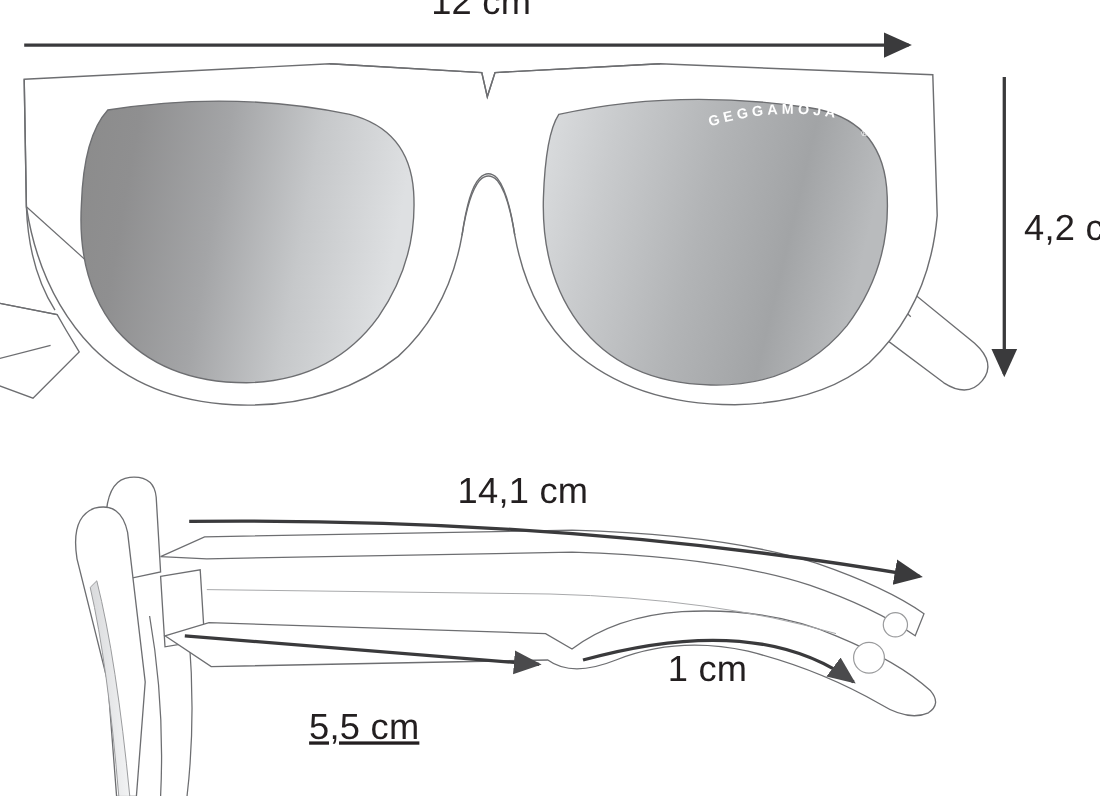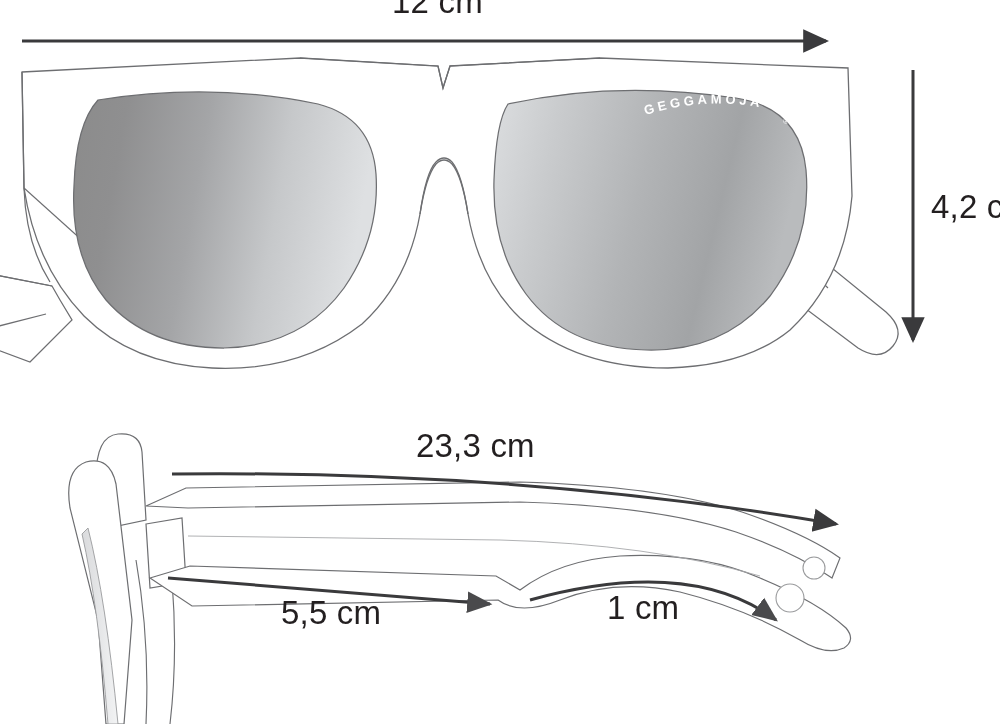--- a/index.html
+++ b/index.html
@@ -42,22 +42,23 @@
     top: 188px;
     font-size: 33px;
   }
   #label-temple-total {
     left: 416px;
     top: 427px;
     font-size: 33px;
   }
   #label-temple-straight {
     left: 281px;
-    top: 594px;
-    font-size: 33px;
+    top: 642px;
+    font-size: 33px;
+    text-decoration: underline;
   }
   #label-temple-curve {
     left: 607px;
     top: 589px;
     font-size: 33px;
   }
 </style>
 </head>
 <body>
 
@@ -215,19 +216,19 @@
 
     <g>
       <path d="M 530 600 Q 690 556 776 620" fill="none" stroke="#3a3a3c" stroke-width="3" marker-end="url(#arrowEndSmall)"></path>
     </g>
   </svg>
 
   <div class="dim-label" id="label-width-front">12 cm</div>
 
   <div class="dim-label" id="label-height-front">4,2 c</div>
 
-  <div class="dim-label" id="label-temple-total">23,3 cm</div>
+  <div class="dim-label" id="label-temple-total">14,1 cm</div>
 
   <div class="dim-label" id="label-temple-straight">5,5 cm</div>
 
   <div class="dim-label" id="label-temple-curve">1 cm</div>
 
 </div>
 
 </body></html>

